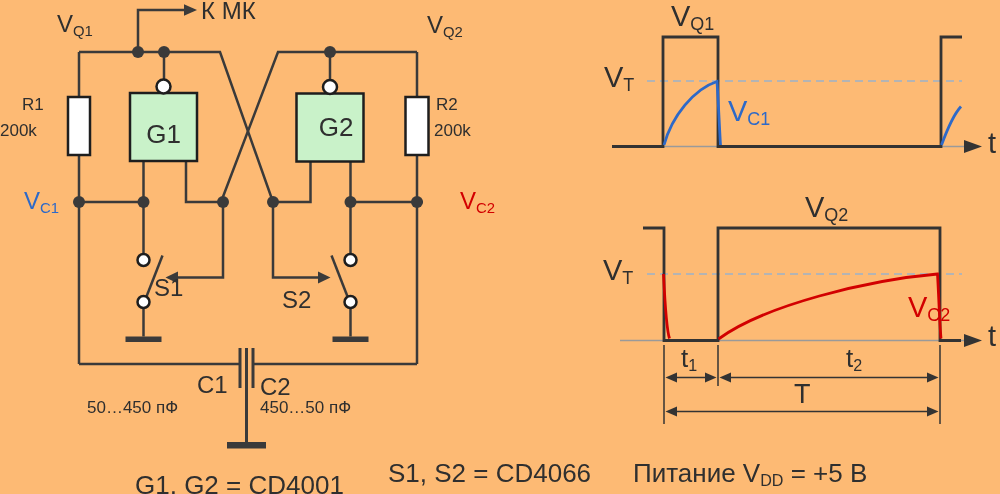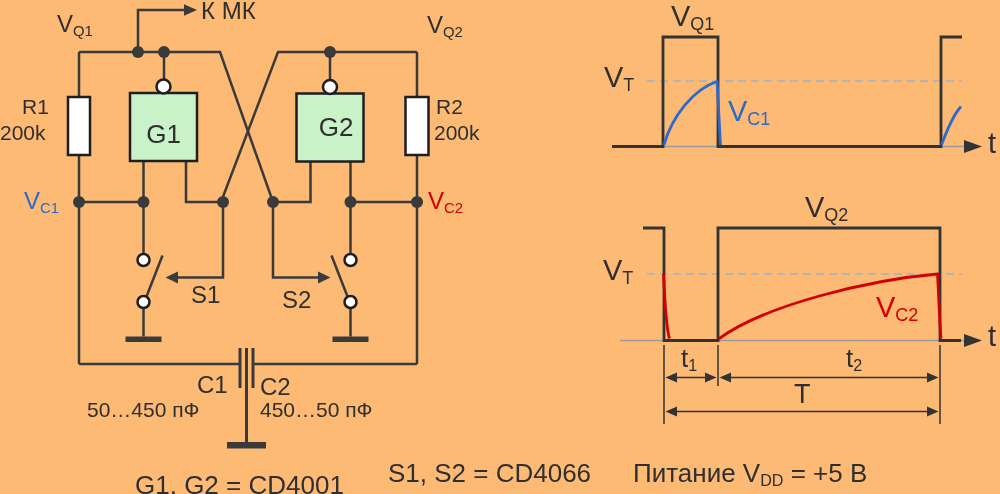--- a/index.html
+++ b/index.html
@@ -4,26 +4,26 @@
 <style>
   html,body{margin:0;padding:0;background:#fff;}
   #stage{
     position:relative;width:1000px;height:494px;background:#fdba74;overflow:hidden;
     font-family:"Liberation Sans","DejaVu Sans",sans-serif;color:#2f2f2f;
   }
   #schematic-svg{position:absolute;left:0;top:0;}
   .lbl{position:absolute;white-space:nowrap;line-height:1.05;}
   .lbl sub{font-size:0.62em;vertical-align:-0.24em;line-height:1;}
   .f24{font-size:24px;}
-  .f25{font-size:21px;}
+  .f25{font-size:17px;}
   .f26{font-size:26px;}
   .f27{font-size:27px;}
   .f29{font-size:29px;}
   .blue{color:#2d69c8;}
-  .red{color:#d20000;}
+  .red{color:#d20000;margin-left:32px;}
   .gate-label{
     position:absolute;display:flex;align-items:center;justify-content:center;
     font-size:26px;color:#2f2f2f;
   }
 </style>
 </head>
 <body>
 
 <div id="stage">
 
@@ -134,21 +134,21 @@
   <div class="lbl f25" style="left:0px;top:122px;">200k</div>
   <div class="lbl f25" style="left:436px;top:96px;">R2</div>
   <div class="lbl f25" style="left:434px;top:122px;">200k</div>
 
   <div class="gate-label" style="left:130px;top:93px;width:67px;height:83px;">G1</div>
   <div class="gate-label" style="left:296px;top:93px;width:80px;height:68px;">G2</div>
 
   <div class="lbl f24 blue" style="left:24px;top:188px;"><span>V</span><sub>C1</sub></div>
   <div class="lbl f24 red" style="left:428px;top:188px;"><span>V</span><sub>C2</sub></div>
 
-  <div class="lbl f24" style="left:154px;top:282px;margin-left:37px;">S1</div>
+  <div class="lbl f24" style="left:154px;top:275px;">S1</div>
   <div class="lbl f24" style="left:282px;top:287px;">S2</div>
 
   <div class="lbl f24" style="left:197px;top:372px;">C1</div>
   <div class="lbl f24" style="left:260px;top:374px;">C2</div>
   <div class="lbl f25" style="left:87px;top:399px;">50…450 пФ</div>
   <div class="lbl f25" style="left:260px;top:399px;">450…50 пФ</div>
 
   <div class="lbl f29" style="left:671px;top:1px;"><span>V</span><sub>Q1</sub></div>
   <div class="lbl f29" style="left:604px;top:62px;"><span>V</span><sub>T</sub></div>
   <div class="lbl f29 blue" style="left:728px;top:96px;"><span>V</span><sub>C1</sub></div>

